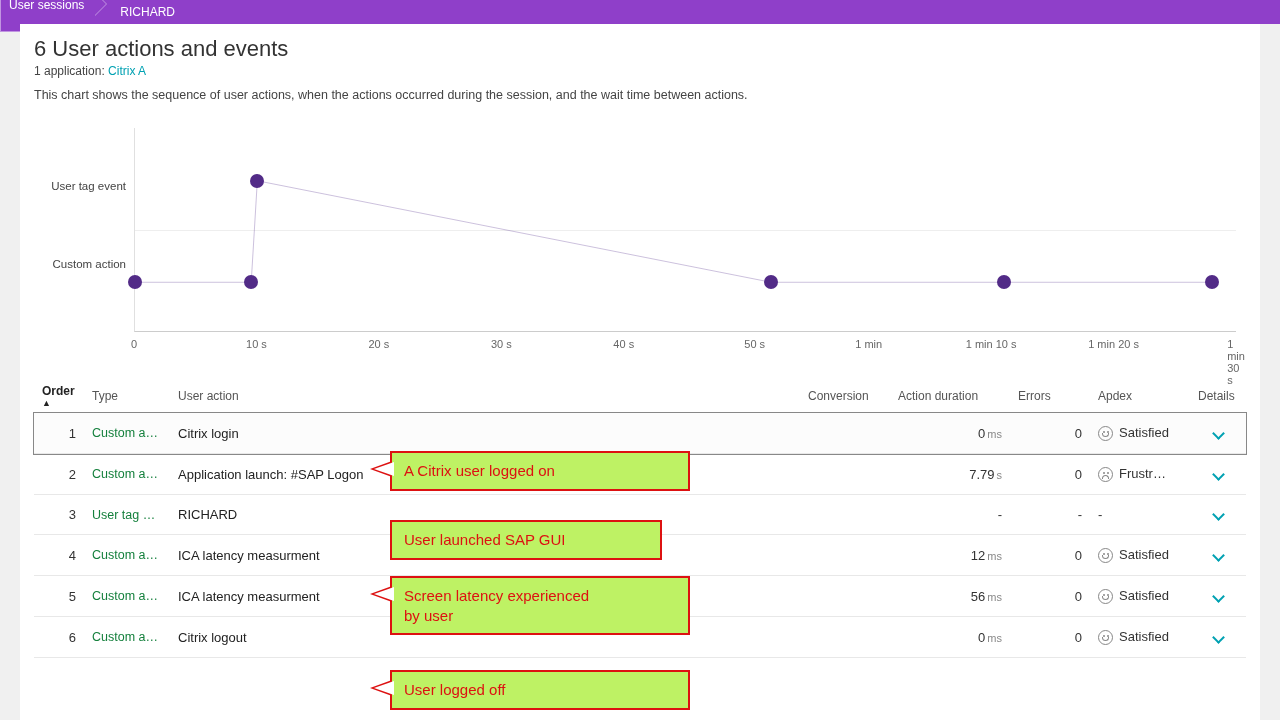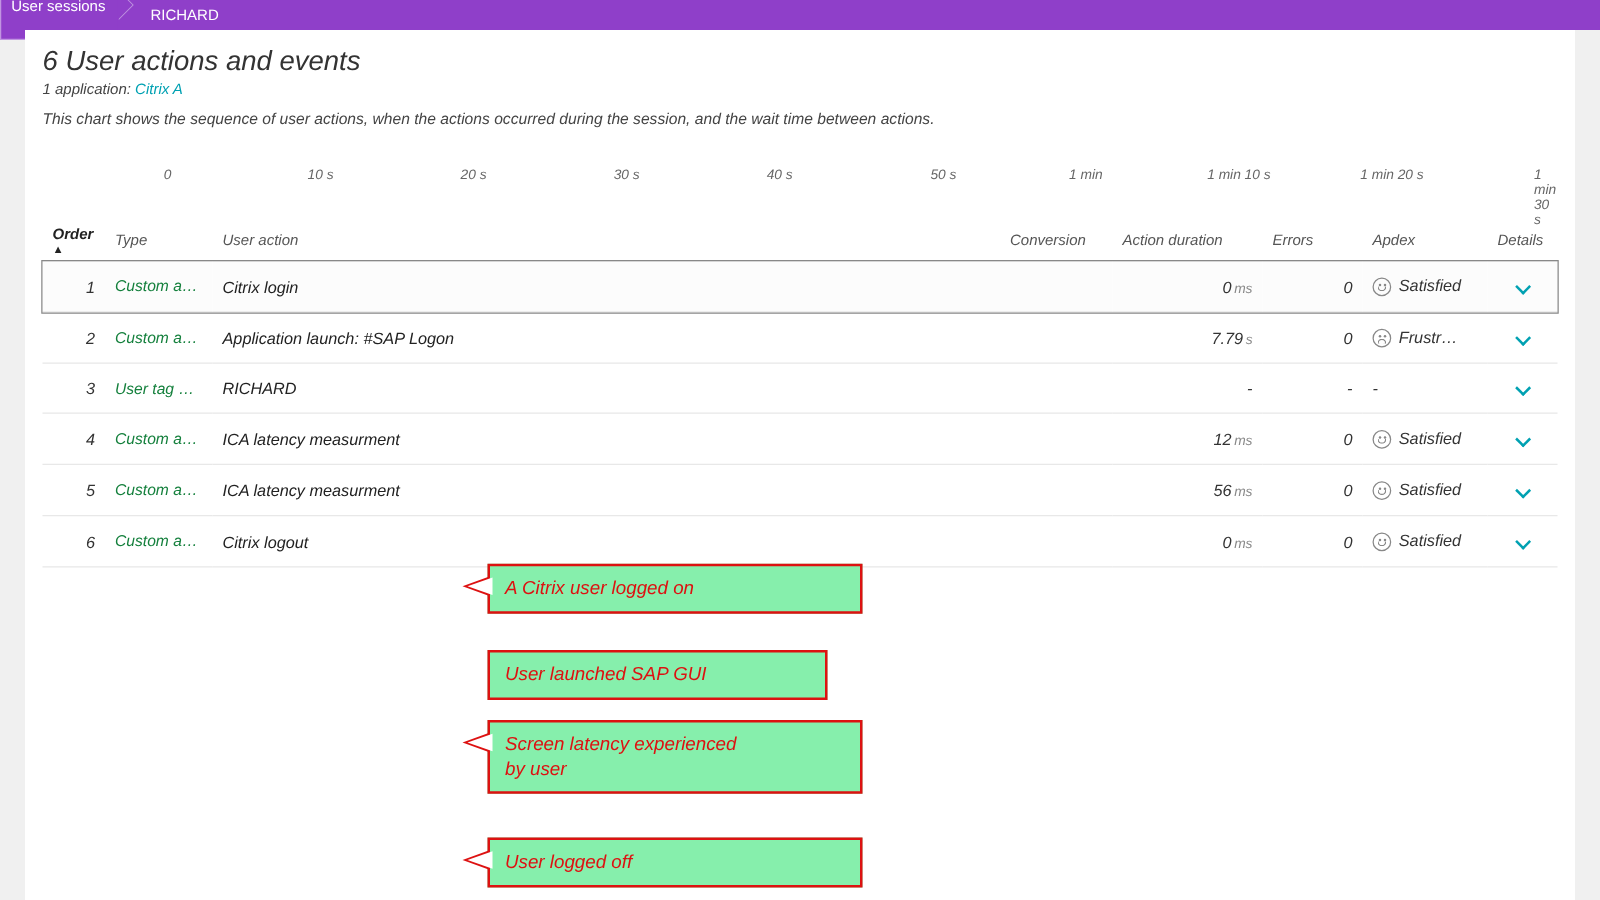--- a/index.html
+++ b/index.html
@@ -47,21 +47,20 @@
     border-bottom: 12px solid transparent;
     z-index: 1;
   }
   .crumb-second { padding-left: 26px; }
   .page {
     background: #fff;
     margin: 0 20px;
     padding: 10px 14px 20px 14px;
     min-height: 696px;
     position: relative;
-    font-style: italic;
   }
   h1.title {
     font-weight: 300;
     font-size: 22px;
     margin: 2px 0 2px 0;
     color: #333;
   }
   .subtitle { font-size: 12px; color: #444; margin-bottom: 10px; }
   .subtitle a { color: #00a1b2; text-decoration: none; }
   .desc { font-size: 12.5px; color: #444; margin-bottom: 26px; }
@@ -152,21 +151,21 @@
     border-bottom: 2px solid #00a1b2;
     transform: rotate(45deg);
     margin-top: -4px;
     cursor: pointer;
   }
 
   
   .anno {
     position: absolute;
     border: 2px solid #d11;
-    background: #86efac;
+    background: #bef264;
     color: #d11;
     font-size: 15px;
     padding: 8px 12px;
     z-index: 10;
     line-height: 1.3;
   }
   .anno::before {
     content: '';
     position: absolute;
     left: -22px;
@@ -196,20 +195,38 @@
 
 <div class="page">
 
   <h1 class="title">6 User actions and events</h1>
   <div class="subtitle">
     <span>1 application:</span>
     <a href="#">Citrix A</a>
   </div>
   <div class="desc">This chart shows the sequence of user actions, when the actions occurred during the session, and the wait time between actions.</div>
 
+  <div class="chart-wrap">
+    <div class="ylabels">
+      <span>User tag event</span>
+      <span>Custom action</span>
+    </div>
+    <div class="plot" id="plot">
+      <div class="hgrid" style="top:50%"></div>
+      <svg class="lines" id="lines" preserveAspectRatio="none" viewBox="0 0 100 100">
+          <path d="M 0 76 L 10.555555555555555 76 L 11.11111111111111 26 L 57.77777777777777 76 L 78.88888888888889 76 L 97.77777777777777 76" stroke="#6a4a9c" stroke-width="0.35" fill="none" vector-effect="non-scaling-stroke"></path>
+        </svg>
+    <div class="point" style="left: 0%; top: 76%;"></div>
+        <div class="point" style="left: 10.5556%; top: 76%;"></div>
+        <div class="point" style="left: 11.1111%; top: 26%;"></div>
+        <div class="point" style="left: 57.7778%; top: 76%;"></div>
+        <div class="point" style="left: 78.8889%; top: 76%;"></div>
+        <div class="point" style="left: 97.7778%; top: 76%;"></div>
+      </div>
+  </div>
   <div class="xaxis-wrap" id="xaxis">
       <span style="left: 0%;">0</span>
       <span style="left: 11.1111%;">10 s</span>
       <span style="left: 22.2222%;">20 s</span>
       <span style="left: 33.3333%;">30 s</span>
       <span style="left: 44.4444%;">40 s</span>
       <span style="left: 55.5556%; padding-left: 17px;">50 s</span>
       <span style="left: 66.6667%;">1 min</span>
       <span style="left: 77.7778%;">1 min 10 s</span>
       <span style="left: 88.8889%;">1 min 20 s</span>

